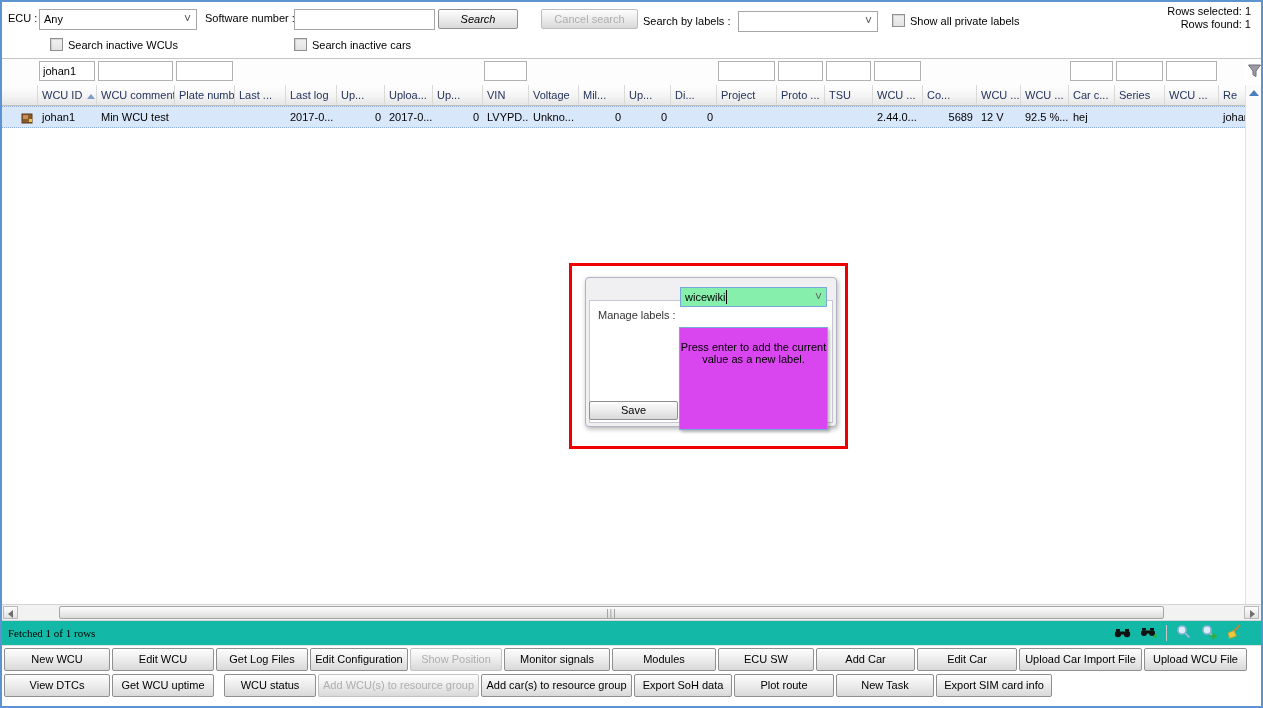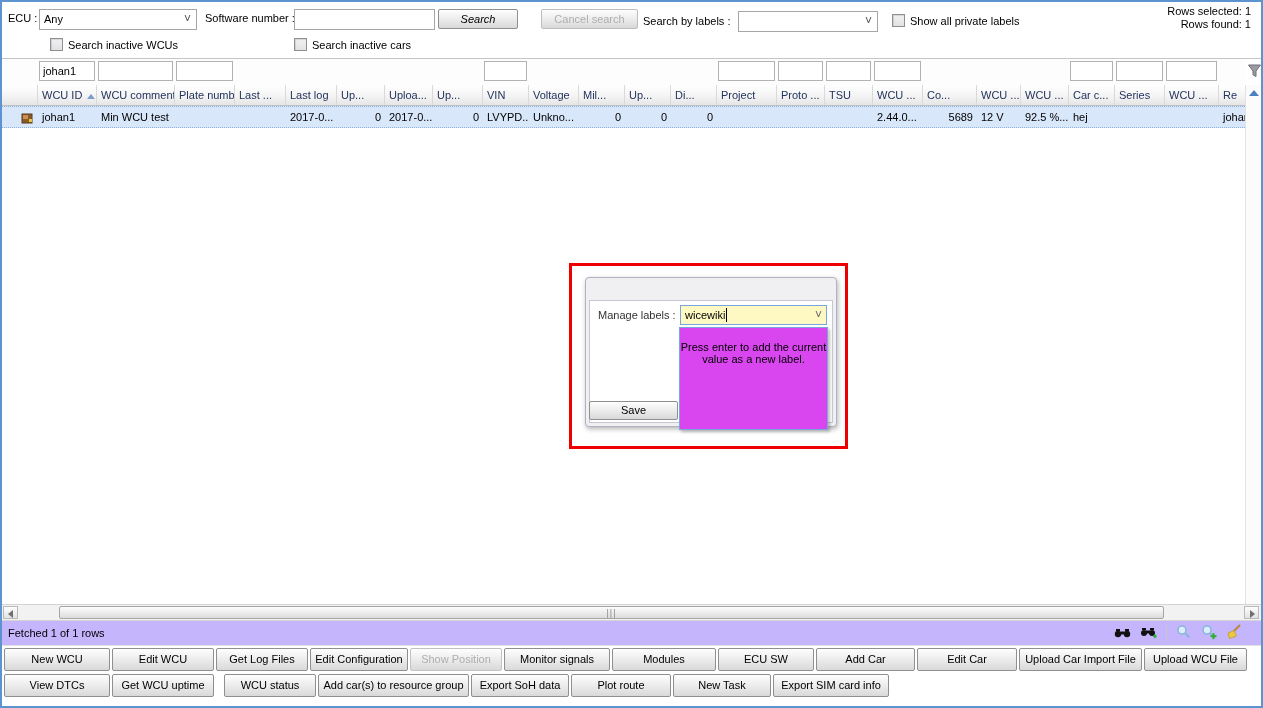--- a/index.html
+++ b/index.html
@@ -52,41 +52,41 @@
   .tri-left{position:absolute;left:4px;top:3px;width:0;height:0;border-top:4px solid transparent;
             border-bottom:4px solid transparent;border-right:5px solid #6f6f6f;}
   .tri-right{position:absolute;left:5px;top:3px;width:0;height:0;border-top:4px solid transparent;
              border-bottom:4px solid transparent;border-left:5px solid #6f6f6f;}
   #hthumb{position:absolute;left:57px;top:1px;width:1105px;height:13px;box-sizing:border-box;
           border:1px solid #a5a5a5;border-radius:2px;background:linear-gradient(#fdfdfd,#dcdcdc);}
   .grip{position:absolute;left:50%;top:2px;transform:translateX(-50%);color:#8a8a8a;font-size:9px;
         letter-spacing:1px;line-height:9px;}
 
   
-  #statusbar{position:absolute;left:0;top:619px;width:1259px;height:25px;background:#c4b5fd;
-             border-bottom:1px solid #e0e0e0;box-sizing:border-box;}
+  #statusbar{position:absolute;left:0;top:619px;width:1259px;height:25px;background:#14b8a6;
+             border-bottom:1px solid #e0e0e0;box-sizing:border-box;font-family:Liberation Serif, serif;}
   #statusbar .text{position:absolute;left:6px;top:0;line-height:25px;}
   .sb-icons{position:absolute;right:18px;top:3px;display:flex;gap:9px;align-items:center;}
   .sb-sep{width:1px;height:16px;background:#c8c8c8;}
 
   
   .actions{position:absolute;left:2px;display:flex;gap:2px;}
 
   
   #dialog{position:absolute;left:583px;top:275px;width:252px;height:150px;box-sizing:border-box;
           background:#f0f0f2;border:1px solid #b2b2c2;border-radius:4px;box-shadow:1px 2px 5px rgba(0,0,0,.3);z-index:20;}
   #dialog .titlebar{position:absolute;left:0;top:0;right:0;height:22px;border-radius:4px 4px 0 0;
                     background:linear-gradient(#fdfdfe,#ededf2);}
   #dialog .title{position:absolute;left:9px;top:4px;font-weight:bold;color:#1d4f9e;}
   #dialog .closebtn{position:absolute;right:6px;top:4px;width:16px;height:15px;box-sizing:border-box;
                     border:1px solid #9a9aa8;border-radius:3px;background:linear-gradient(#ffffff,#dcdce2);
                     color:#70707e;text-align:center;line-height:13px;font-size:11px;}
   #dialog .bodypanel{position:absolute;left:3px;right:3px;top:22px;bottom:3px;background:#fff;border:1px solid #c7c7d1;box-sizing:border-box;}
-  #combo{position:absolute;left:678px;top:303px;width:147px;height:20px;box-sizing:border-box;
-         border:1px solid #78a7dc;background:#fef9c3;z-index:22;}
+  #combo{position:absolute;left:678px;top:285px;width:147px;height:20px;box-sizing:border-box;
+         border:1px solid #78a7dc;background:#86efac;z-index:22;}
   #combo .cval{position:absolute;left:4px;top:3px;}
   #combo .cursor{position:absolute;top:2px;width:1px;height:14px;background:#000;}
   #combo .cchev{position:absolute;right:4px;top:2px;color:#666;font-size:12px;}
   #dropdown{position:absolute;left:677px;top:325px;width:149px;height:103px;box-sizing:border-box;background:#d946ef;
             border:1px solid #78a7dc;box-shadow:2px 2px 3px rgba(0,0,0,.25);z-index:21;text-align:center;padding-top:13px;}
   #redbox{position:absolute;left:567px;top:261px;width:273px;height:180px;border:3px solid #ee0000;z-index:30;pointer-events:none;}
 </style>
 </head>
 <body>
 
@@ -267,20 +267,21 @@
       <div class="flexbtn" style="width: 96px;">ECU SW</div>
       <div class="flexbtn" style="width: 99px;">Add Car</div>
       <div class="flexbtn" style="width: 100px;">Edit Car</div>
       <div class="flexbtn" style="width: 123px;">Upload Car Import File</div>
       <div class="flexbtn" style="width: 103px;">Upload WCU File</div>
     </div>
   <div id="actions2" class="actions" style="top:672px;">
       <div class="flexbtn" style="width: 106px;">View DTCs</div>
       <div class="flexbtn" style="width: 102px;">Get WCU uptime</div>
       <div class="flexbtn" style="width: 92px; margin-left: 8px;">WCU status</div>
+      <div class="flexbtn disabled" style="width: 161px;">Add WCU(s) to resource group</div>
       <div class="flexbtn" style="width: 151px;">Add car(s) to resource group</div>
       <div class="flexbtn" style="width: 98px;">Export SoH data</div>
       <div class="flexbtn" style="width: 100px;">Plot route</div>
       <div class="flexbtn" style="width: 98px;">New Task</div>
       <div class="flexbtn" style="width: 116px;">Export SIM card info</div>
     </div>
 
   <div id="dialog">
     <div class="bodypanel"></div>
   </div>

